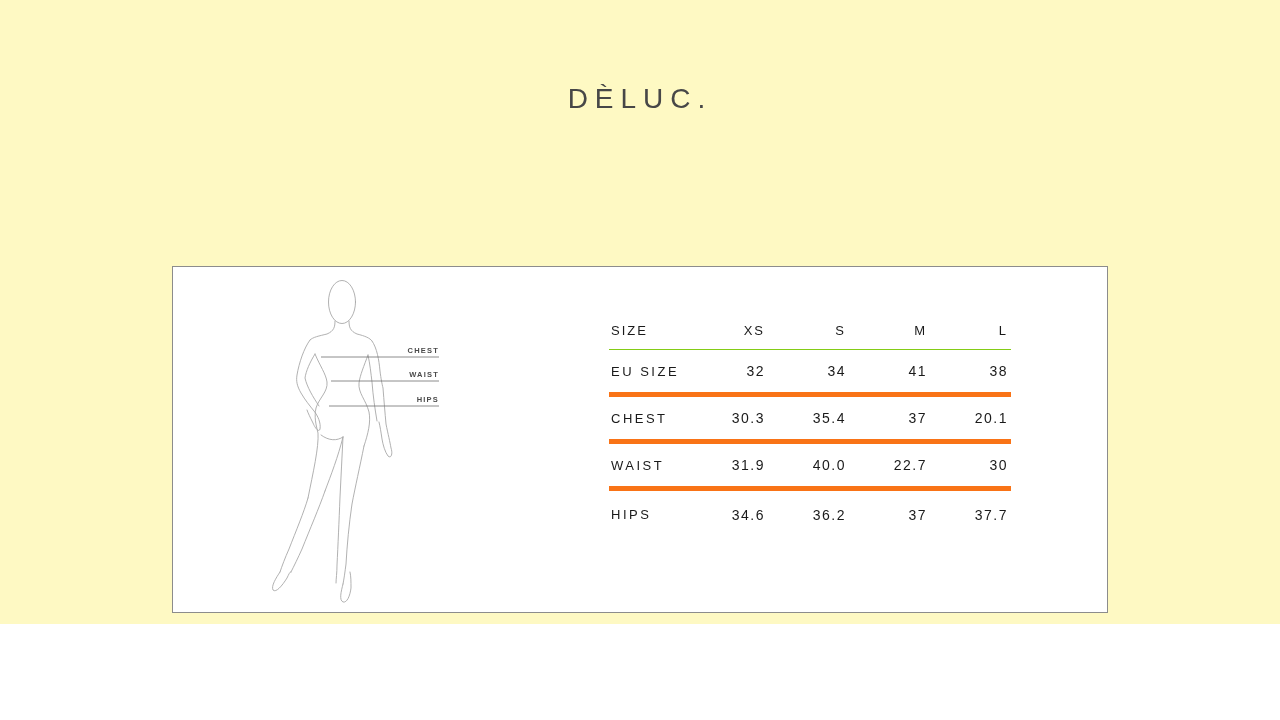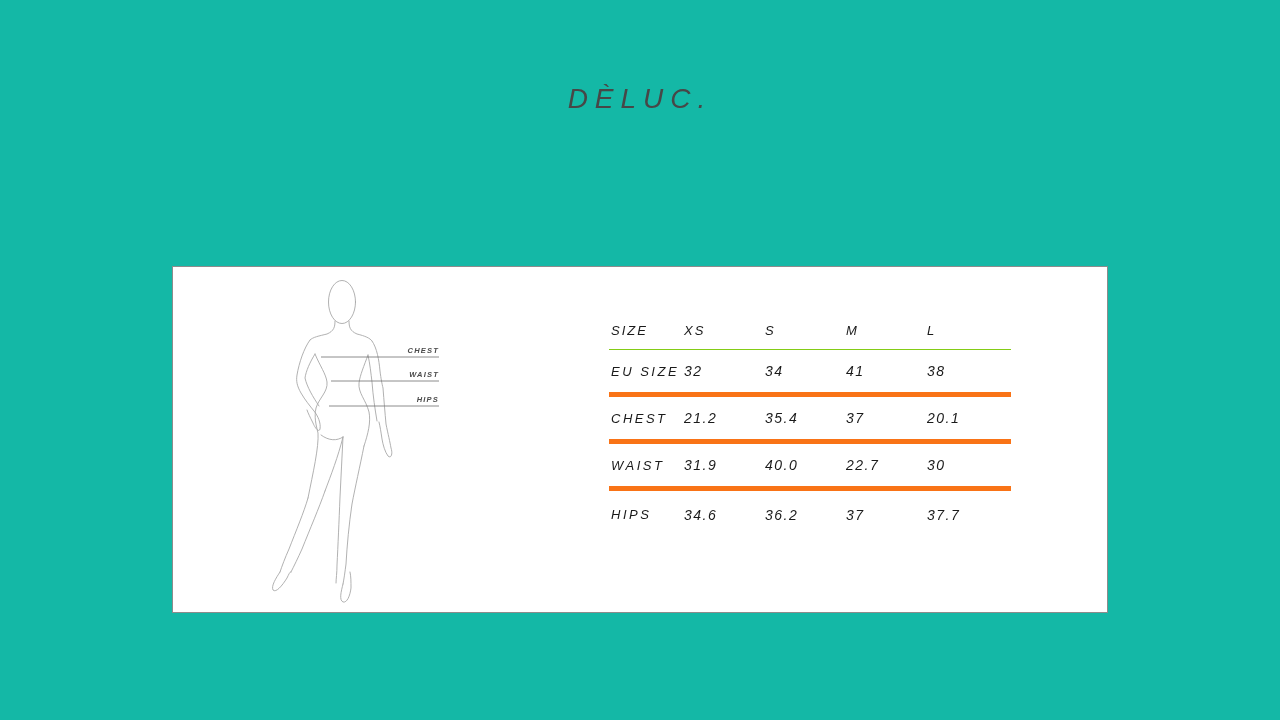--- a/index.html
+++ b/index.html
@@ -1,18 +1,18 @@
 <!DOCTYPE html>
 <html><head>
 <meta charset="utf-8">
 <style>
   * { margin:0; padding:0; box-sizing:border-box; }
   html,body { width:1280px; height:720px; background:#ffffff; overflow:hidden;
               font-family:"Liberation Sans", sans-serif; }
-  .page { position:relative; width:1280px; height:720px; background:#14b8a6;font-style:italic; }
+  .page { position:relative; width:1280px; height:624px; background:#fef9c3; }
 
   
   .brand-logo {
     position:absolute; top:83px; left:0; width:100%;
     text-align:center; font-size:28px; font-weight:300;
     letter-spacing:7px; color:#474747;
   }
 
   
   .guide-box {
@@ -32,21 +32,21 @@
   .table-panel { position:absolute; left:436px; top:45px; width:402px; }
   .guide-title { font-size:21px; font-weight:600; color:#101010;
     letter-spacing:0.2px; margin:0 0 17px 2px; }
   .size-row {
     display:grid; grid-template-columns:75px 81px 81px 81px 81px;
     align-items:center;
   }
   .size-row.header { height:38px; border-bottom:1px solid #84cc16; }
   .size-row.data   { height:47px; border-bottom:5px solid #f97316; }
   .size-row.data:last-child { border-bottom:none; }
-  .cell { text-align:left; color:#1a1a1a; font-size:14px; letter-spacing:1.5px; }
+  .cell { text-align:right; color:#1a1a1a; font-size:14px; letter-spacing:1.5px; }
   .cell.row-label { text-align:left; font-size:13px; letter-spacing:2.5px; padding-left:2px; }
   .size-row.header .cell { font-size:13px; letter-spacing:2px; }
 </style>
 </head>
 <body>
 
 <div class="page">
 
   <div class="brand-logo">DÈLUC.</div>
 
@@ -98,21 +98,21 @@
       <div class="size-row data">
         <div class="cell row-label">EU SIZE</div>
         <div class="cell">32</div>
         <div class="cell">34</div>
         <div class="cell">41</div>
         <div class="cell">38</div>
       </div>
 
       <div class="size-row data">
         <div class="cell row-label">CHEST</div>
-        <div class="cell">21.2</div>
+        <div class="cell">30.3</div>
         <div class="cell">35.4</div>
         <div class="cell">37</div>
         <div class="cell">20.1</div>
       </div>
 
       <div class="size-row data">
         <div class="cell row-label">WAIST</div>
         <div class="cell">31.9</div>
         <div class="cell">40.0</div>
         <div class="cell">22.7</div>

